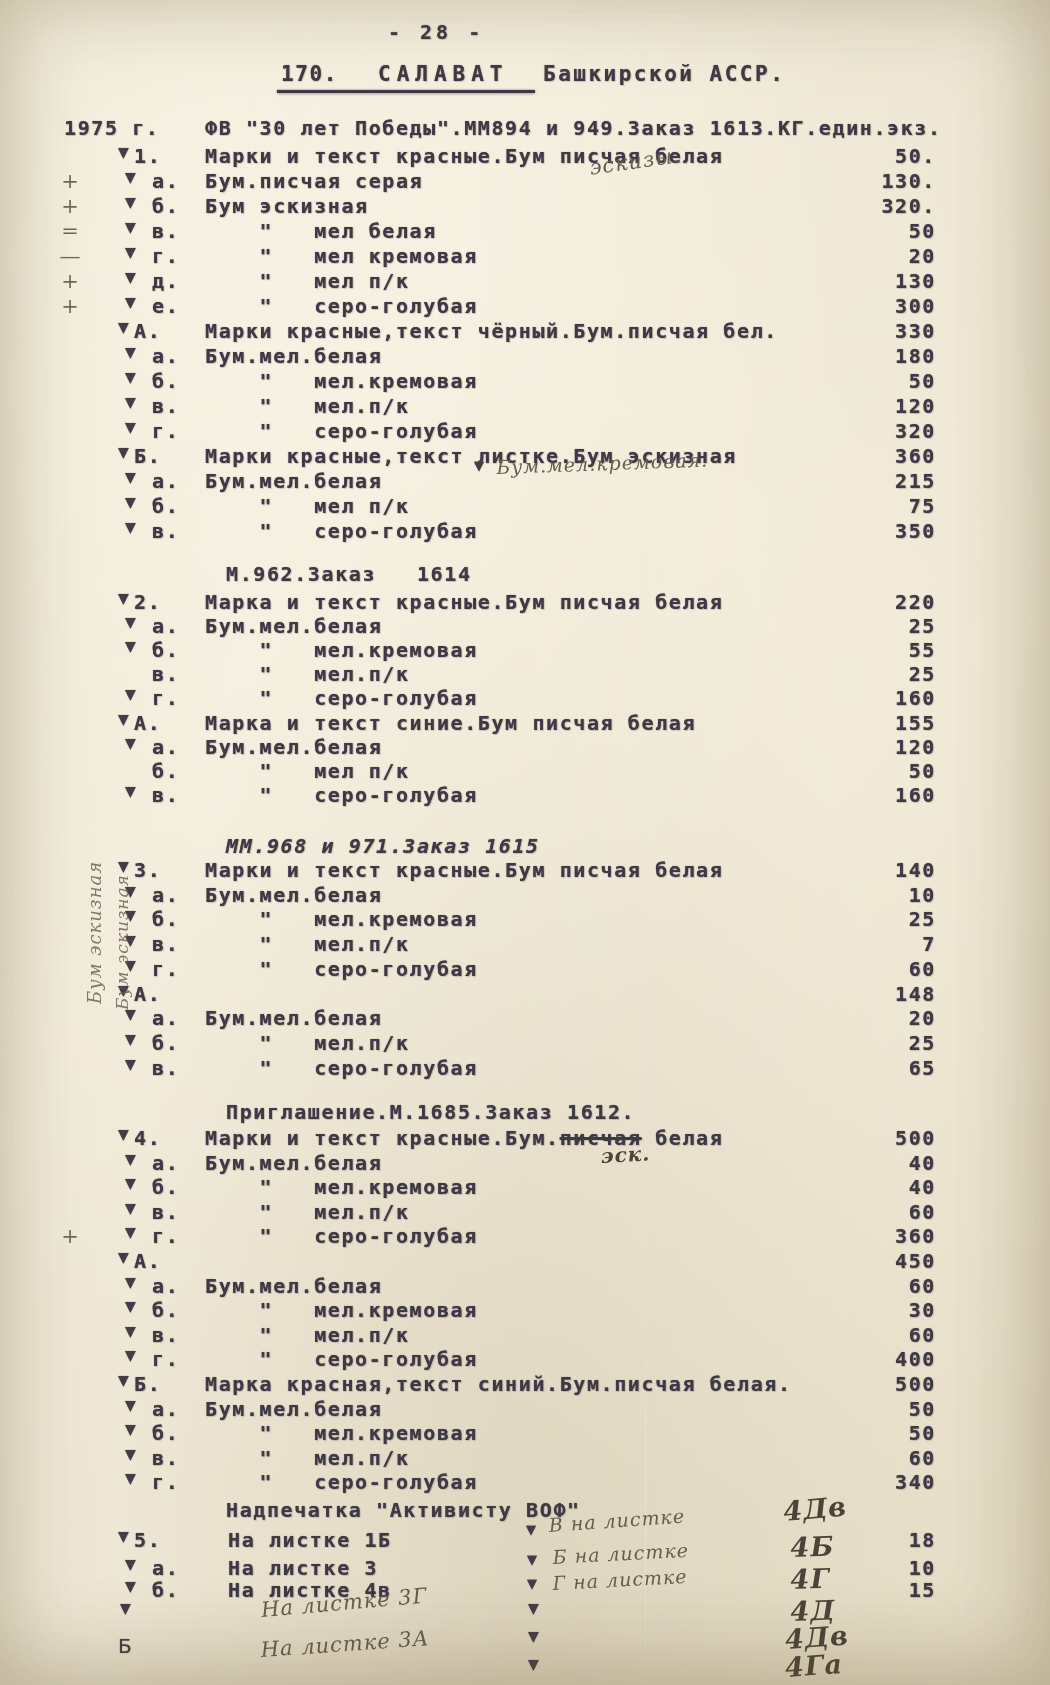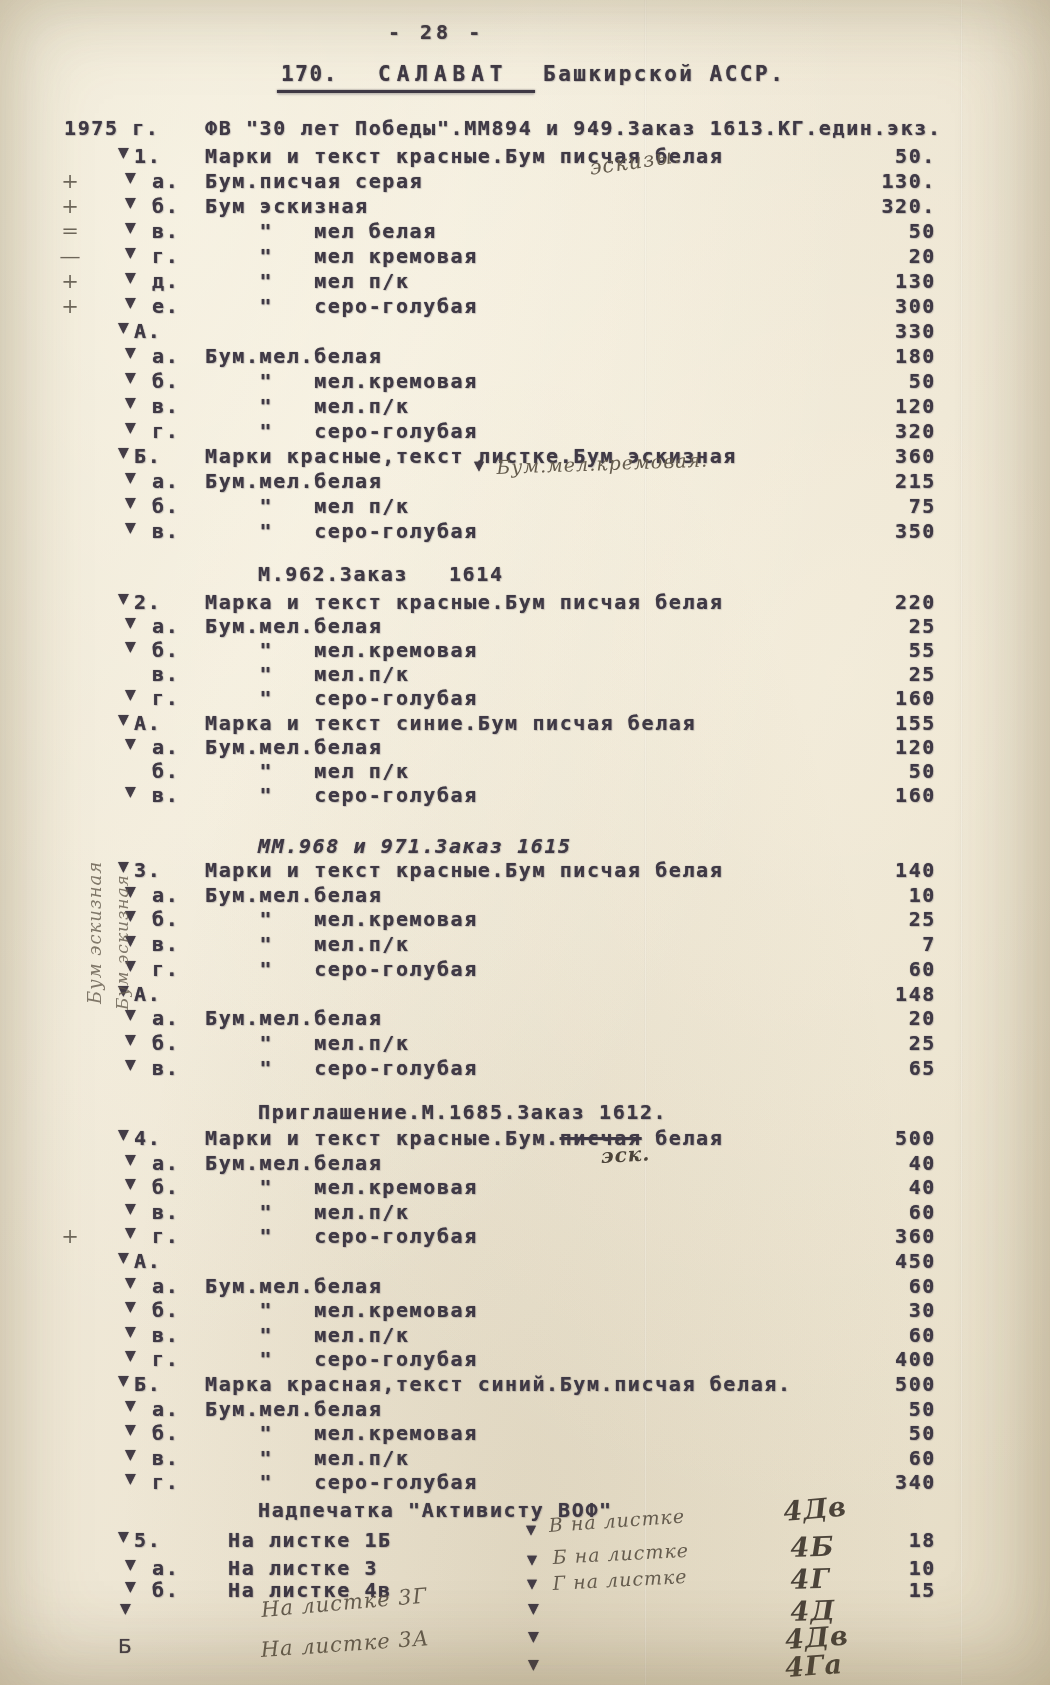--- a/index.html
+++ b/index.html
@@ -20,21 +20,21 @@
       text-shadow:0 0 1px rgba(63,57,69,.75), 1px 1px 1px rgba(63,57,69,.18);}
   .abs{position:absolute;}
   .pagenum{left:388px;top:20px;letter-spacing:4px;}
   .t-index{left:281px;top:62px;font-size:21px;}
   .t-city{left:378px;top:62px;font-size:21px;letter-spacing:6px;}
   .t-region{left:543px;top:62px;font-size:21px;letter-spacing:2.5px;}
   .t-underline{position:absolute;left:277px;top:90px;width:258px;height:3px;background:#3f3945;
       box-shadow:0 0 2px rgba(63,57,69,.8),0 3px 2px -1px rgba(63,57,69,.28);}
   .intro-year{left:64px;top:116px;}
   .intro-text{left:205px;top:116px;}
-  .heading{position:absolute;left:226px;margin-left:32px;}
+  .heading{position:absolute;left:226px;}
   .line{position:absolute;left:0;width:100%;height:25px;}
   .line>span{position:absolute;top:0;}
   .pencil{left:42px;width:56px;text-align:center;font-family:"DejaVu Serif",serif;
       font-weight:normal;font-size:21px;color:#6e675b;text-shadow:none;letter-spacing:0;}
   .tri{left:118px;top:4px;font-size:14px;font-family:"DejaVu Sans",sans-serif;
       color:#443d47;text-shadow:0 0 1px #443d47;letter-spacing:0;}
   .sub .tri{left:125px;}
   .lbl{left:134px;}
   .sub .lbl{left:152px;}
   .txt{left:205px;}
@@ -67,21 +67,21 @@
 
   <div id="sections">
       <div>
         <div class="line tw" style="top: 144px;"><span class="tri">▼</span><span class="lbl">1.</span><span class="txt">Марки и текст красные.Бум писчая белая</span><span class="val">50.</span></div>
         <div class="line tw sub" style="top: 169px;"><span class="pencil">+</span><span class="tri">▼</span><span class="lbl">а.</span><span class="txt">Бум.писчая серая</span><span class="val">130.</span></div>
         <div class="line tw sub" style="top: 194px;"><span class="pencil">+</span><span class="tri">▼</span><span class="lbl">б.</span><span class="txt">Бум эскизная</span><span class="val">320.</span></div>
         <div class="line tw sub" style="top: 219px;"><span class="pencil">=</span><span class="tri">▼</span><span class="lbl">в.</span><span class="txt">    "   мел белая</span><span class="val">50</span></div>
         <div class="line tw sub" style="top: 244px;"><span class="pencil">—</span><span class="tri">▼</span><span class="lbl">г.</span><span class="txt">    "   мел кремовая</span><span class="val">20</span></div>
         <div class="line tw sub" style="top: 269px;"><span class="pencil">+</span><span class="tri">▼</span><span class="lbl">д.</span><span class="txt">    "   мел п/к</span><span class="val">130</span></div>
         <div class="line tw sub" style="top: 294px;"><span class="pencil">+</span><span class="tri">▼</span><span class="lbl">е.</span><span class="txt">    "   серо-голубая</span><span class="val">300</span></div>
-        <div class="line tw" style="top: 319px;"><span class="tri">▼</span><span class="lbl">А.</span><span class="val">330</span></div>
+        <div class="line tw" style="top: 319px;"><span class="tri">▼</span><span class="lbl">А.</span><span class="txt">Марки красные,текст чёрный.Бум.писчая бел.</span><span class="val">330</span></div>
         <div class="line tw sub" style="top: 344px;"><span class="tri">▼</span><span class="lbl">а.</span><span class="txt">Бум.мел.белая</span><span class="val">180</span></div>
         <div class="line tw sub" style="top: 369px;"><span class="tri">▼</span><span class="lbl">б.</span><span class="txt">    "   мел.кремовая</span><span class="val">50</span></div>
         <div class="line tw sub" style="top: 394px;"><span class="tri">▼</span><span class="lbl">в.</span><span class="txt">    "   мел.п/к</span><span class="val">120</span></div>
         <div class="line tw sub" style="top: 419px;"><span class="tri">▼</span><span class="lbl">г.</span><span class="txt">    "   серо-голубая</span><span class="val">320</span></div>
         <div class="line tw" style="top: 444px;"><span class="tri">▼</span><span class="lbl">Б.</span><span class="txt">Марки красные,текст листке.Бум эскизная</span><span class="val">360</span></div>
         <div class="line tw sub" style="top: 469px;"><span class="tri">▼</span><span class="lbl">а.</span><span class="txt">Бум.мел.белая</span><span class="val">215</span></div>
         <div class="line tw sub" style="top: 494px;"><span class="tri">▼</span><span class="lbl">б.</span><span class="txt">    "   мел п/к</span><span class="val">75</span></div>
         <div class="line tw sub" style="top: 519px;"><span class="tri">▼</span><span class="lbl">в.</span><span class="txt">    "   серо-голубая</span><span class="val">350</span></div>
       </div>
       <div>

